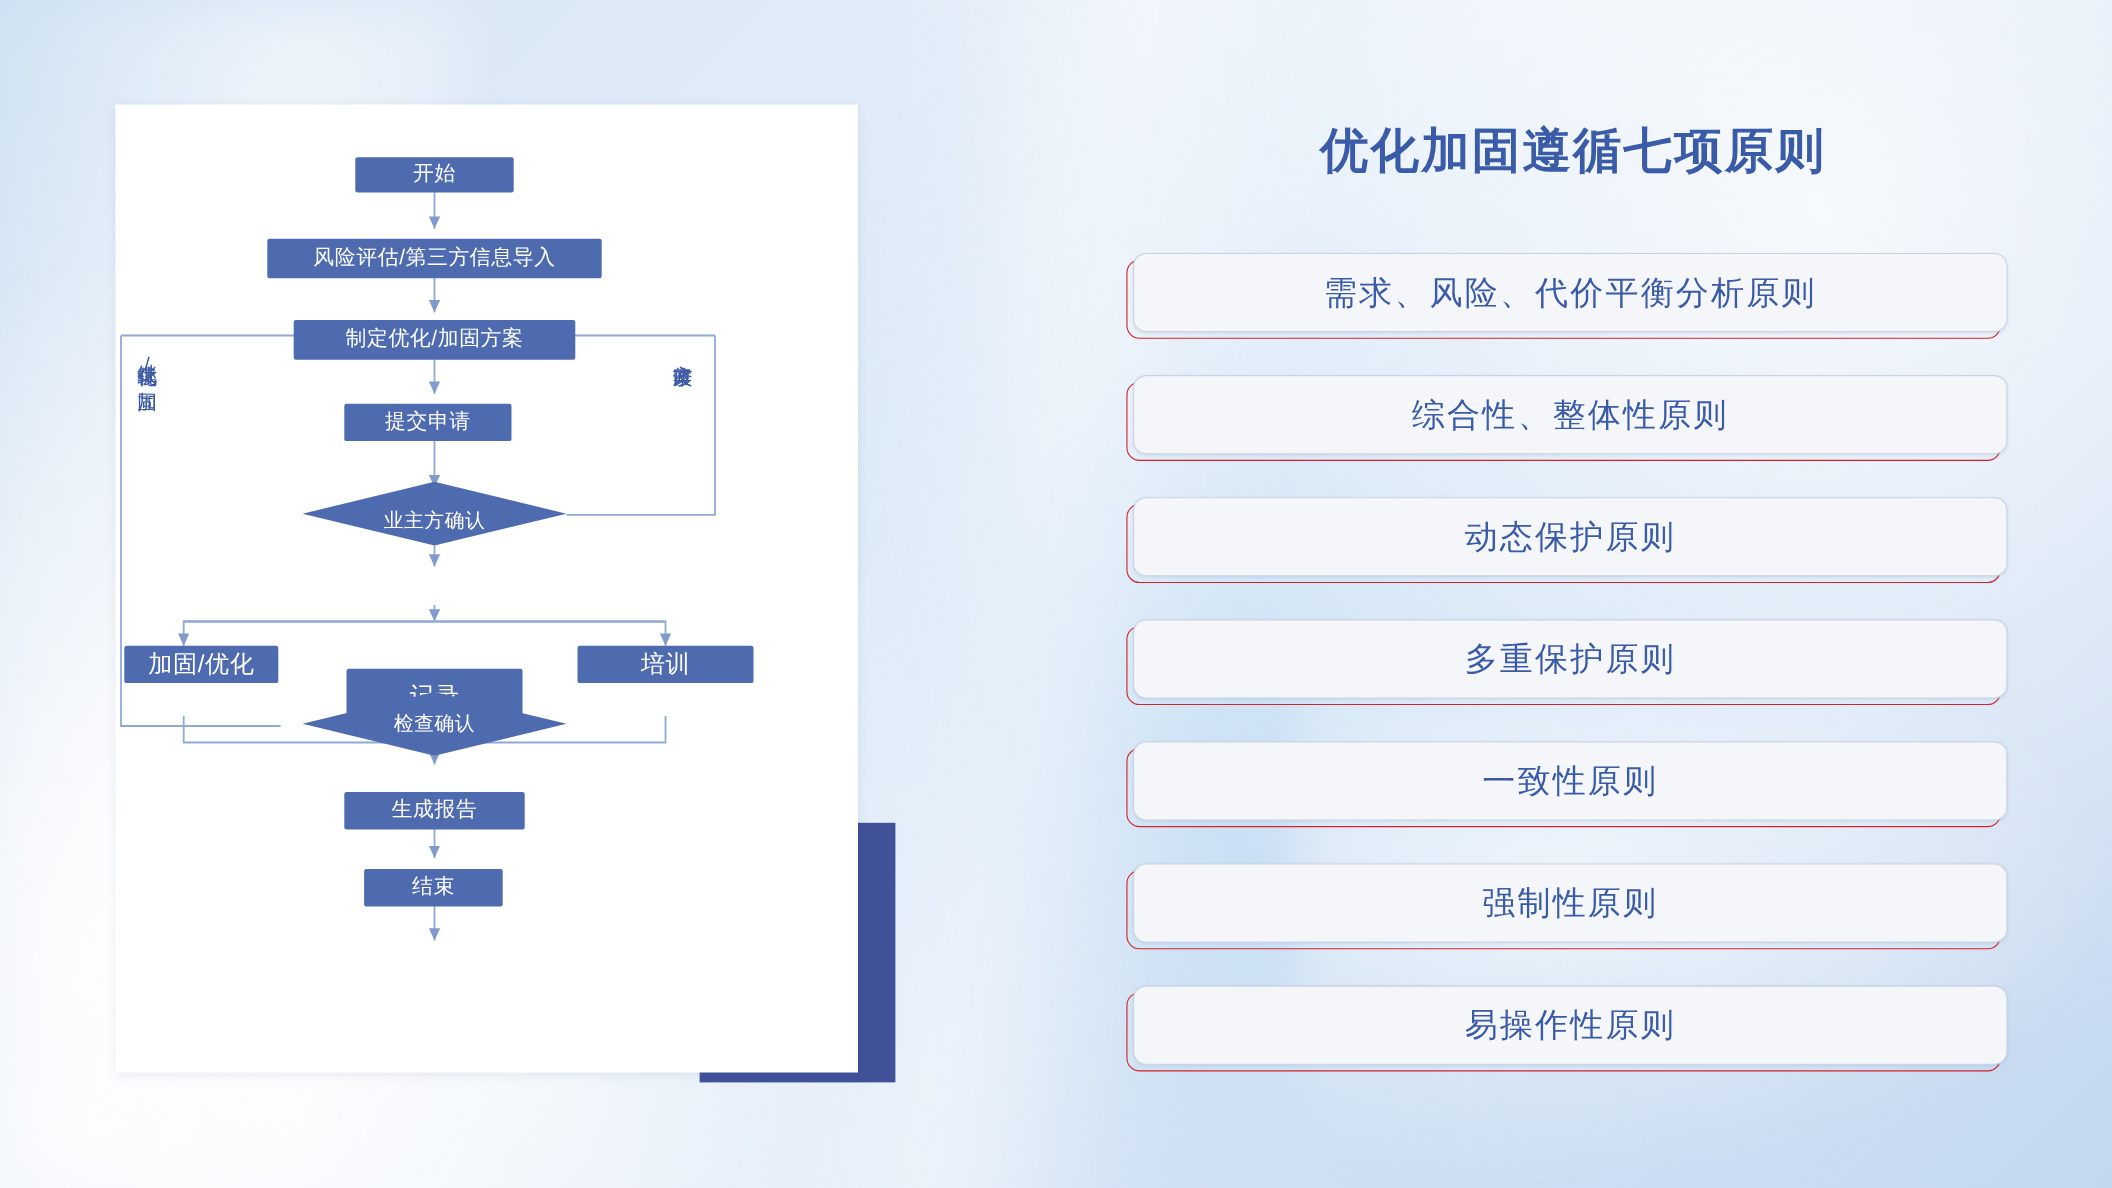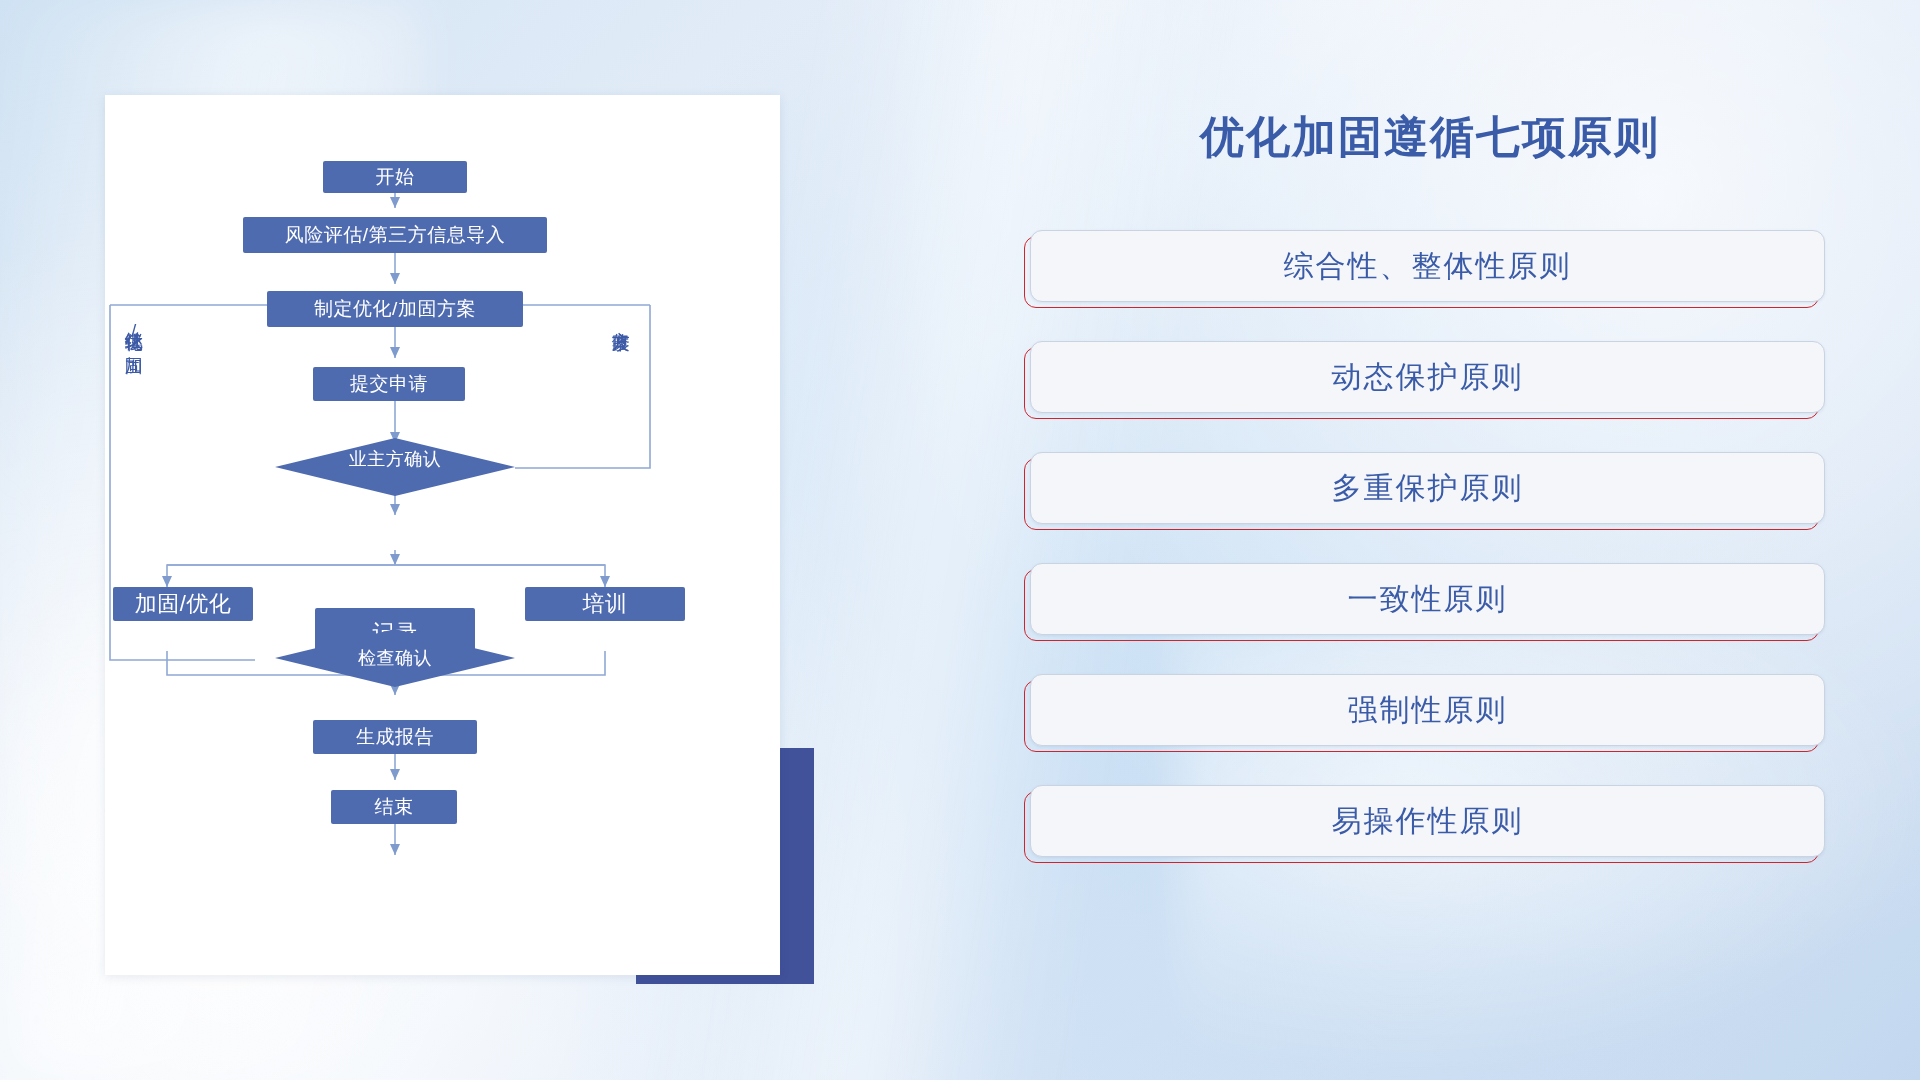--- a/index.html
+++ b/index.html
@@ -207,32 +207,32 @@
       <g stroke="#8fa8d4" stroke-width="1.6" fill="none">
 
         <path d="M410,373 L545,373 L545,210"></path>
 
         <path d="M5,210 L5,565 L150,565"></path>
 
         <path d="M62,470 L500,470"></path>
       </g>
     </svg>
 
-    <div class="nodebox" style="left:218px; top:48px; width:144px; height:32px;margin-top:18px;">开始</div>
+    <div class="nodebox" style="left:218px; top:48px; width:144px; height:32px;">开始</div>
 
     <div class="nodebox" style="left:138px; top:122px; width:304px; height:36px;">风险评估/第三方信息导入</div>
 
     <div class="nodebox" style="left:162px; top:196px; width:256px; height:36px;">制定优化/加固方案</div>
 
     <div class="nodebox" style="left:208px; top:272px; width:152px; height:34px;">提交申请</div>
 
     <svg style="position:absolute; left:170px; top:343px;" width="240" height="58" viewBox="0 0 240 58">
       <polygon points="120,0 240,29 120,58 0,29" fill="#4f6bb0"></polygon>
     </svg>
-    <div class="diamond-label" style="left:170px; top:335px; width:240px; height:58px;">业主方确认</div>
+    <div class="diamond-label" style="left:170px; top:349px; width:240px; height:58px;">业主方确认</div>
 
     <div class="nodebox small" style="left:8px; top:492px; width:140px; height:34px;">加固/优化</div>
     <div class="nodebox small" style="left:210px; top:492px; width:160px; height:50px;margin-top:21px;">记录</div>
     <div class="nodebox small" style="left:420px; top:492px; width:160px; height:34px;">培训</div>
 
     <svg style="position:absolute; left:170px; top:534px;" width="240" height="58" viewBox="0 0 240 58">
       <polygon points="120,0 240,29 120,58 0,29" fill="#4f6bb0"></polygon>
     </svg>
     <div class="diamond-label" style="left:170px; top:534px; width:240px; height:58px;">检查确认</div>
 
@@ -241,20 +241,24 @@
     <div class="nodebox" style="left:226px; top:695px; width:126px; height:34px;">结束</div>
 
     <div class="vlabel" style="left:18px; top:222px; height:140px;">继续优化/加固</div>
     <div class="vlabel" style="left:505px; top:222px; height:110px;">方案修改</div>
   </div>
 
   <div id="right-title">优化加固遵循七项原则</div>
 
   <div id="list">
 
+    <div class="pill-wrap">
+      <div class="pill-accent"></div>
+      <div class="pill">需求、风险、代价平衡分析原则</div>
+    </div>
 
     <div class="pill-wrap">
       <div class="pill-accent"></div>
       <div class="pill">综合性、整体性原则</div>
     </div>
 
     <div class="pill-wrap">
       <div class="pill-accent"></div>
       <div class="pill">动态保护原则</div>
     </div>

